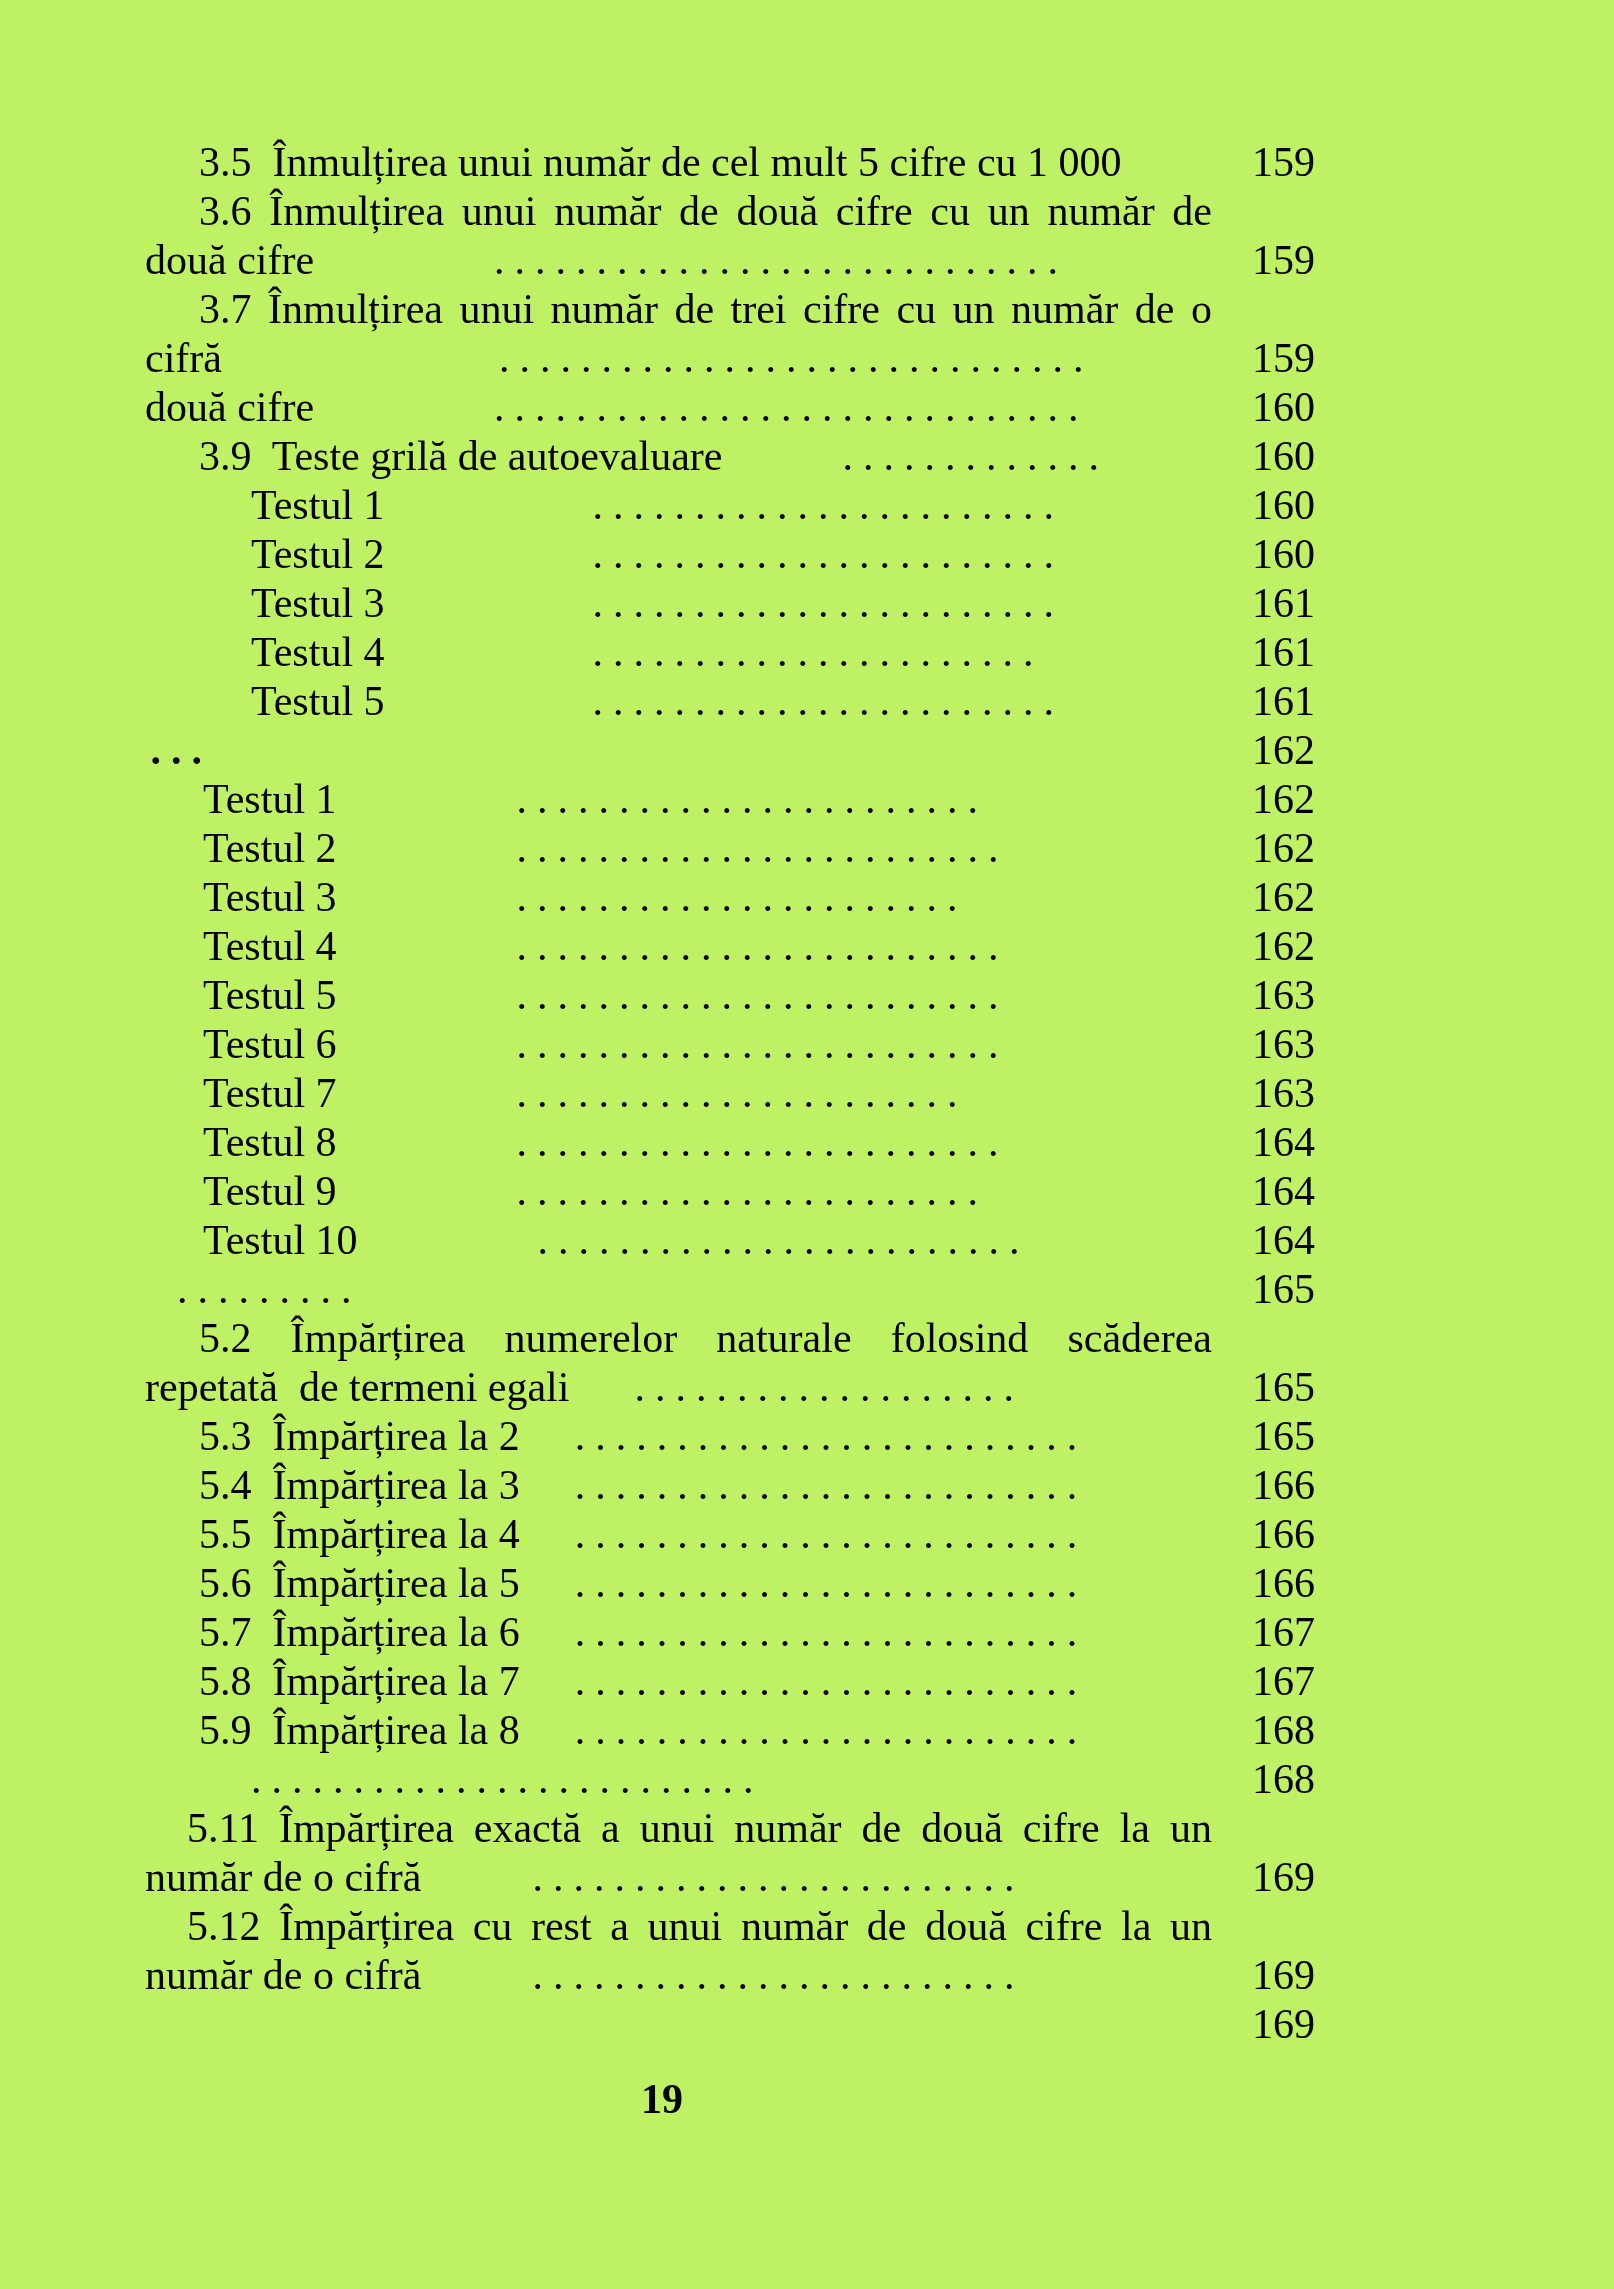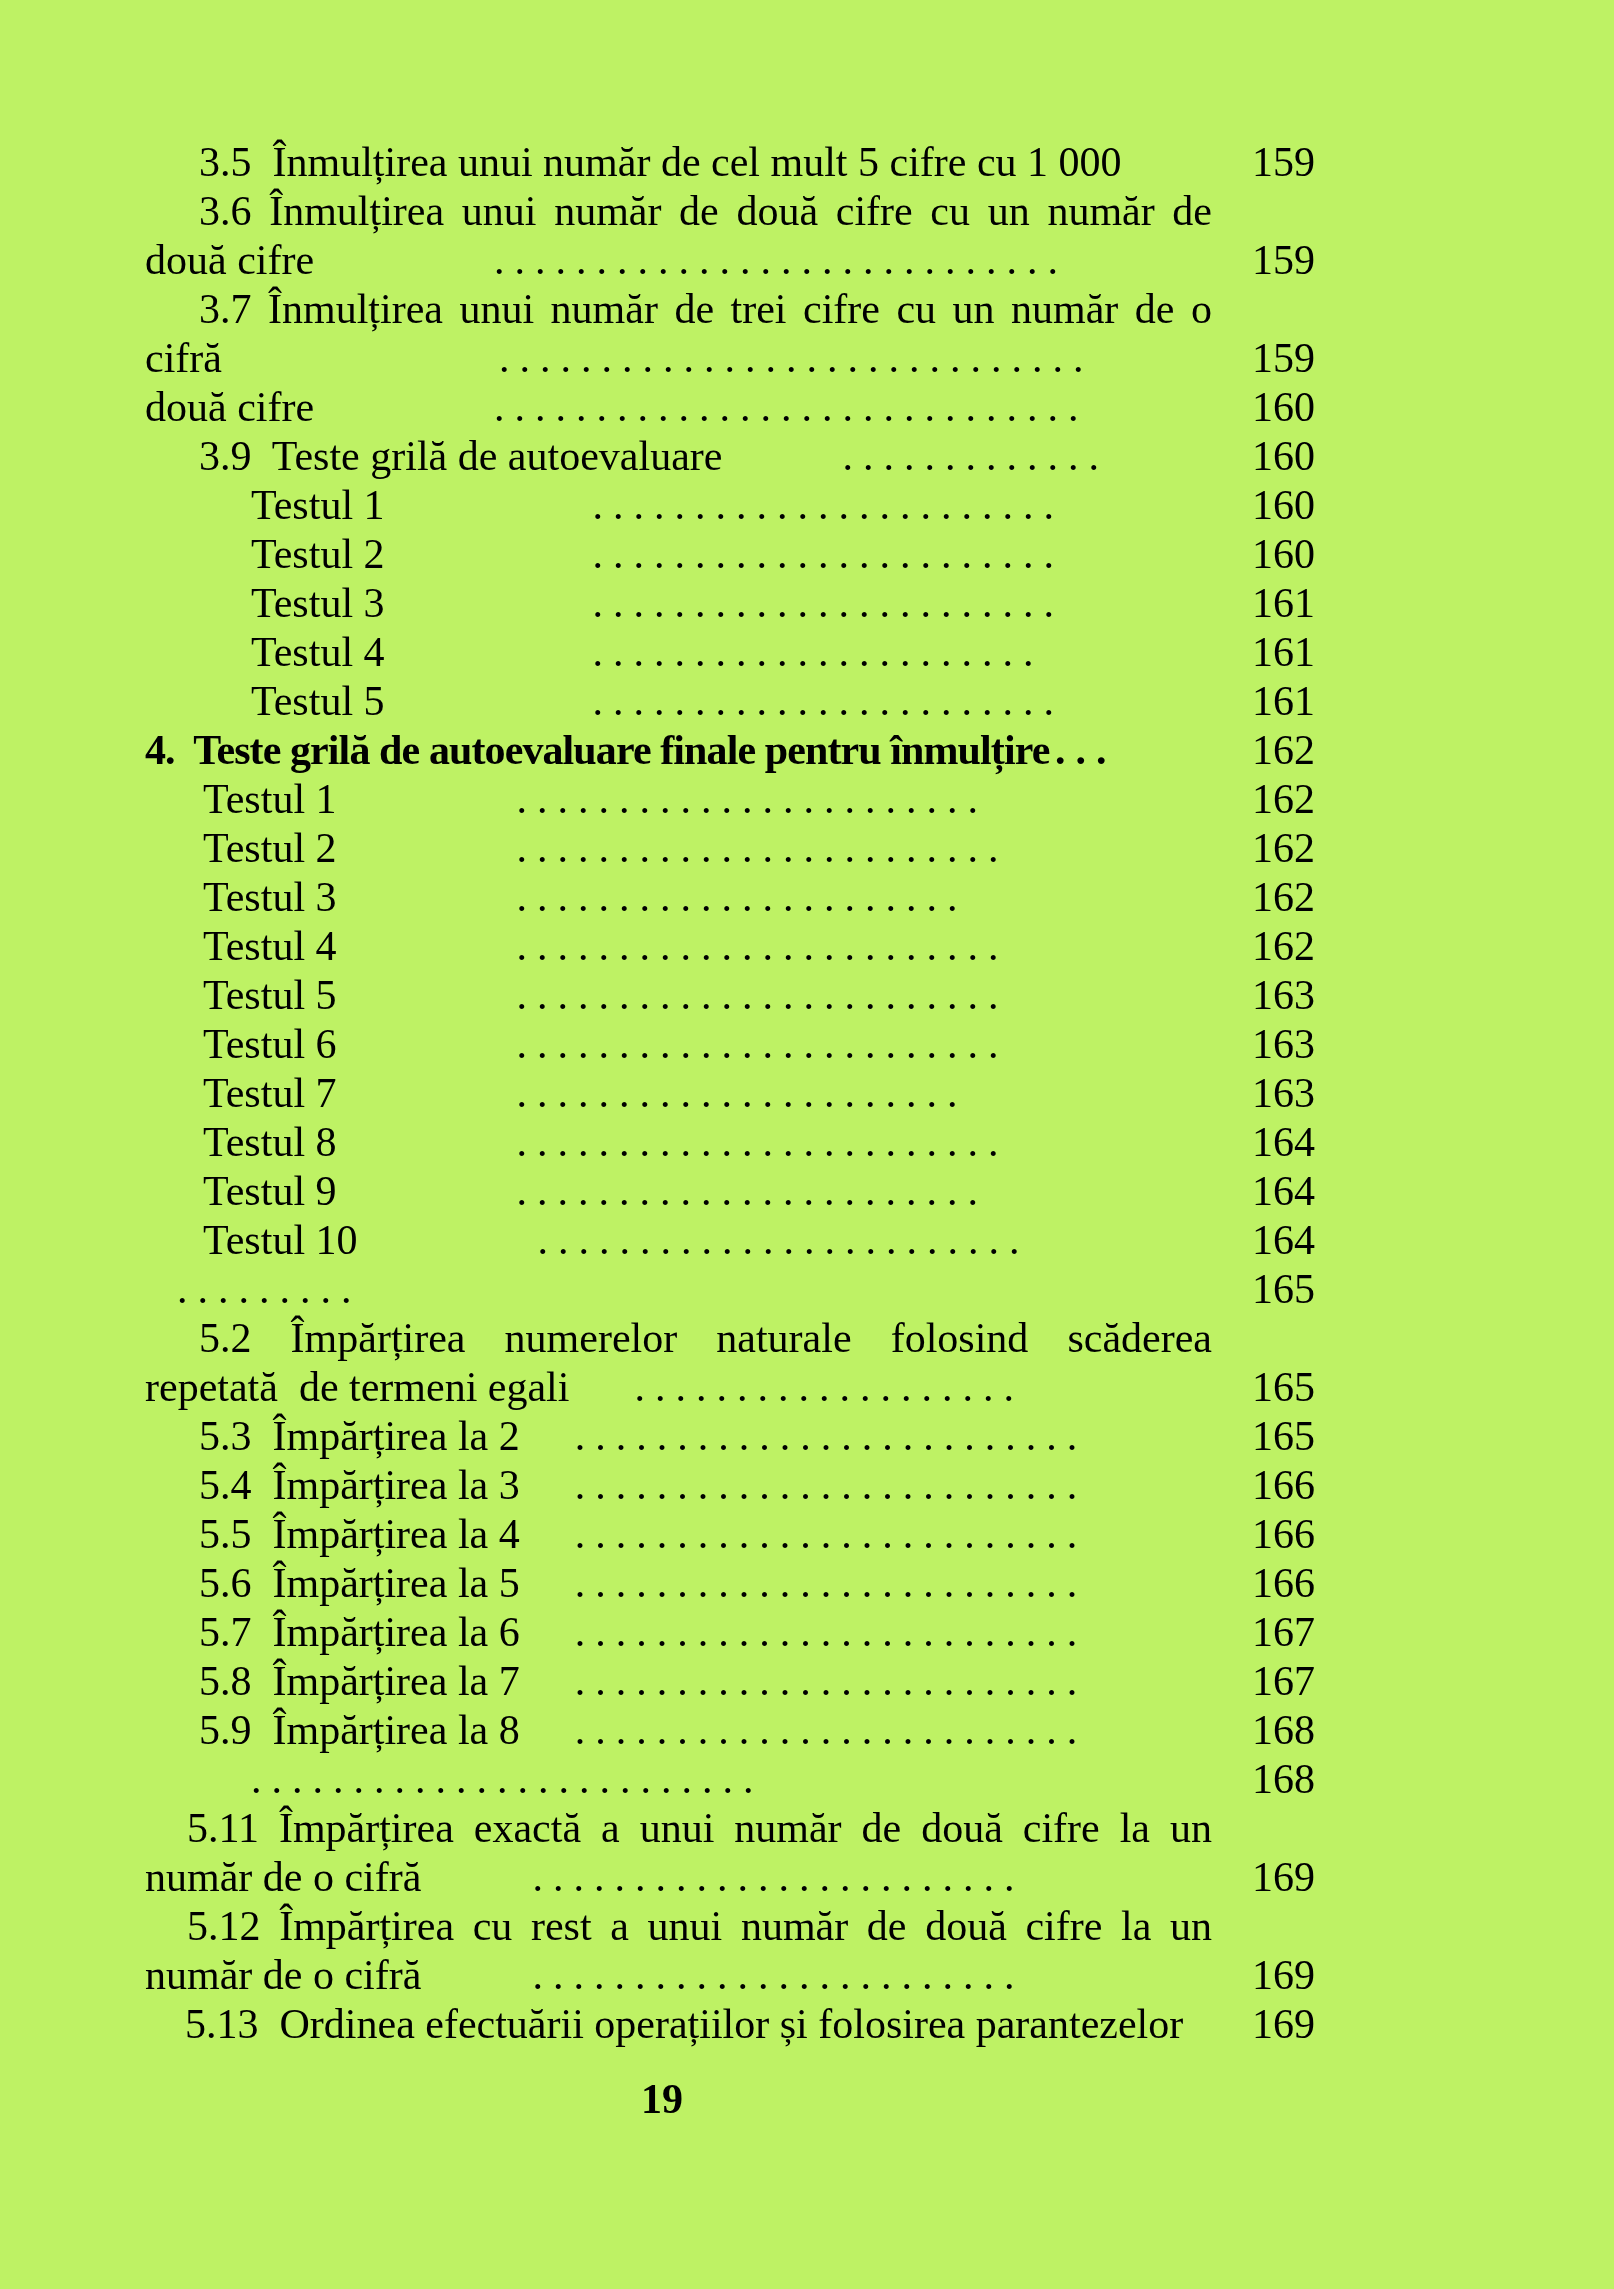--- a/index.html
+++ b/index.html
@@ -133,21 +133,20 @@
       <span class="dots d225">......................</span>
       <span class="pg">161</span>
     </div>
     <div class="row i115">
       <span class="lbl">Testul 5</span>
       <span class="dots d225">.......................</span>
       <span class="pg">161</span>
     </div>
 
     <div class="row bold">
-      <span class="lbl tight">4.  Teste grilă de autoevaluare finale pentru înmulțire</span>
       <span class="dots d6">...</span>
       <span class="pg normal">162</span>
     </div>
 
     <div class="row i63">
       <span class="lbl">Testul 1</span>
       <span class="dots d195">.......................</span>
       <span class="pg">162</span>
     </div>
     <div class="row i63">
@@ -256,21 +255,20 @@
     </div>
 
     <div class="l1 ti45">5.12  Împărțirea cu rest a unui număr de două cifre la un</div>
     <div class="row">
       <span class="lbl">număr de o cifră</span>
       <span class="dots d120">........................</span>
       <span class="pg">169</span>
     </div>
 
     <div class="row i43">
-      <span class="lbl">5.13  Ordinea efectuării operațiilor și folosirea parantezelor</span>
       <span class="dots d6"></span>
       <span class="pg">169</span>
     </div>
 
   </div>
 
   <div class="folio">19</div>
 </div>
 
 

